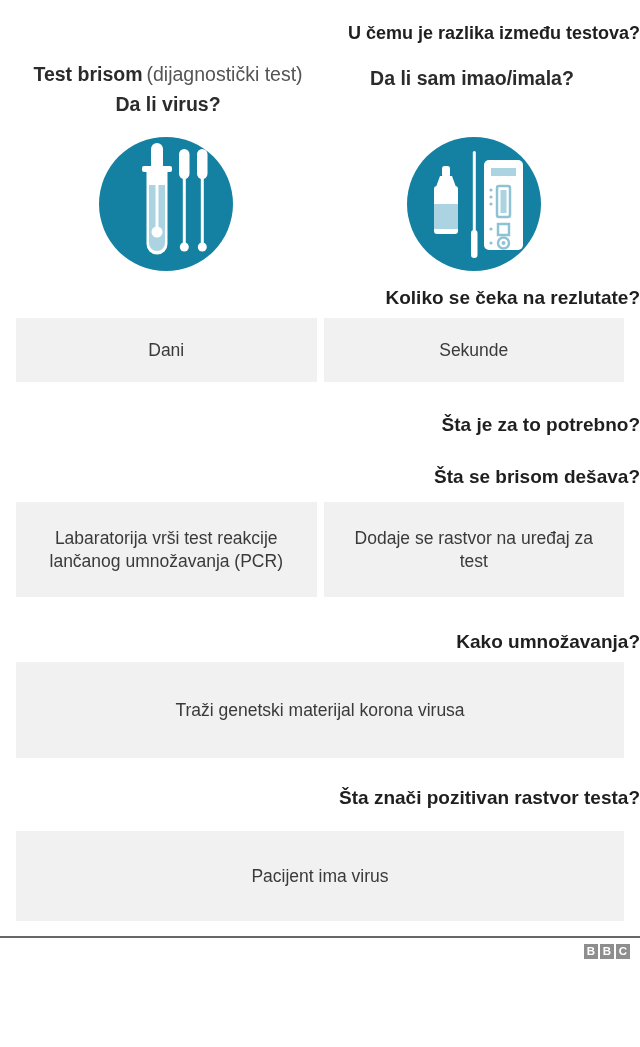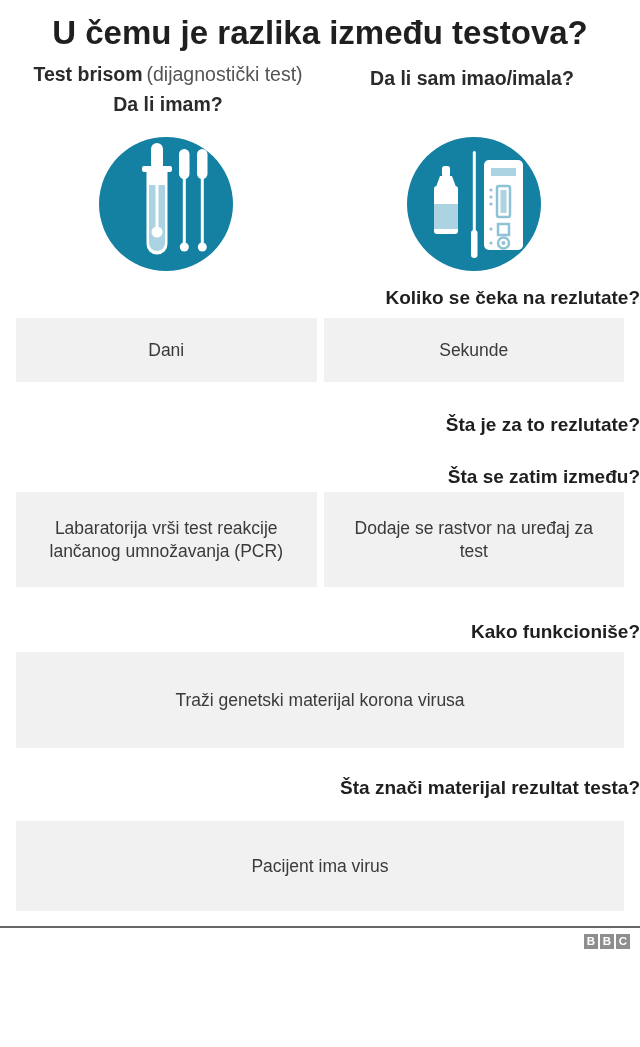--- a/index.html
+++ b/index.html
@@ -14,22 +14,22 @@
     --logo-gray:#8E8E8E;
   }
   *{margin:0;padding:0;box-sizing:border-box;}
   html,body{background:#fff;}
   body{
     width:640px;height:1047px;overflow:hidden;position:relative;
     font-family:"Liberation Sans", sans-serif;
     -webkit-font-smoothing:antialiased;
   }
   .title{
-    margin-top:18px;text-align:center;
-    font-size:33px;line-height:30px;font-weight:bold;color:var(--text-dark);
+    margin-top:18px;text-align:right;
+    font-size:18px;line-height:30px;font-weight:bold;color:var(--text-dark);
   }
   .cols{display:flex;padding:0 16px;gap:0;margin-top:13px;}
   .col{flex:1;text-align:center;}
   .col-name-line{font-size:19.5px;line-height:26px;color:var(--text-muted);}
   .col-name{font-weight:bold;color:#2B2B2B;}
   .col-qualifier{font-weight:normal;color:var(--text-muted);margin-left:4px;}
   .col-question{font-size:19.5px;line-height:26px;font-weight:bold;color:#2B2B2B;margin-top:4px;}
   .circles{display:flex;padding:0 16px;gap:7px;margin-top:20px;}
   .circle-cell{flex:1;display:flex;justify-content:center;}
   .icon-circle{width:134px;height:134px;display:block;}
@@ -48,21 +48,21 @@
     font-size:17.5px;line-height:23px;color:var(--text-body);
     padding:0 18px;
   }
   .s-wait .qa-heading{margin-top:15px;}
   .s-wait .qa-row{margin-top:9px;}
   .s-wait .qa-box{min-height:64px;}
   .s-need .qa-heading{margin-top:31px;}
   .s-need .qa-row{margin-top:9px;}
   .s-need .qa-box{min-height:88px;}
   .s-next .qa-heading{margin-top:29px;}
-  .s-next .qa-row{margin-top:4px;border-radius:32px;}
+  .s-next .qa-row{margin-top:14px;border-radius:32px;}
   .s-next .qa-box{min-height:95px;}
   .s-how .qa-heading{margin-top:33px;}
   .s-how .qa-row{margin-top:9px;}
   .s-how .qa-box{min-height:96px;}
   .s-positive .qa-heading{margin-top:28px;}
   .s-positive .qa-row{margin-top:22px;}
   .s-positive .qa-box{min-height:90px;}
   .footer-divider{margin-top:15px;height:2px;width:640px;background:var(--divider);}
   .bbc-logo{
     margin-top:6px;margin-right:10px;
@@ -77,21 +77,21 @@
 </head>
 <body>
 
 <h1 class="title">U čemu je razlika između testova?</h1>
 
 <div class="cols">
   <div class="col">
     <div class="col-name-line">
       <span class="col-name">Test brisom</span><span class="col-qualifier">(dijagnostički test)</span>
     </div>
-    <div class="col-question">Da li imam?</div>
+    <div class="col-question">Da li virus?</div>
   </div>
   <div class="col">
     <div class="col-question">Da li sam imao/imala?</div>
   </div>
 </div>
 
 <div class="circles">
   <div class="circle-cell">
     <svg class="icon-circle" viewBox="0 0 134 134" aria-hidden="true">
       <circle class="fill-teal" cx="67" cy="67" r="67"></circle>
@@ -146,40 +146,40 @@
 
 <section class="s-wait">
   <h2 class="qa-heading">Koliko se čeka na rezlutate?</h2>
   <div class="qa-row">
     <div class="qa-box">Dani</div>
     <div class="qa-box">Sekunde</div>
   </div>
 </section>
 
 <section class="s-need">
-  <h2 class="qa-heading">Šta je za to rezlutate?</h2>
+  <h2 class="qa-heading">Šta je za to potrebno?</h2>
 </section>
 
 <section class="s-next">
-  <h2 class="qa-heading">Šta se zatim između?</h2>
+  <h2 class="qa-heading">Šta se brisom dešava?</h2>
   <div class="qa-row">
     <div class="qa-box">Labaratorija vrši test reakcije lančanog umnožavanja (PCR)</div>
     <div class="qa-box">Dodaje se rastvor na uređaj za test</div>
   </div>
 </section>
 
 <section class="s-how">
-  <h2 class="qa-heading">Kako funkcioniše?</h2>
+  <h2 class="qa-heading">Kako umnožavanja?</h2>
   <div class="qa-row">
     <div class="qa-box">Traži genetski materijal korona virusa</div>
   </div>
 </section>
 
 <section class="s-positive">
-  <h2 class="qa-heading">Šta znači materijal rezultat testa?</h2>
+  <h2 class="qa-heading">Šta znači pozitivan rastvor testa?</h2>
   <div class="qa-row">
     <div class="qa-box">Pacijent ima virus</div>
   </div>
 </section>
 
 <div class="footer-divider"></div>
 <div class="bbc-logo">
   <span class="bbc-block">B</span>
   <span class="bbc-block">B</span>
   <span class="bbc-block">C</span>

